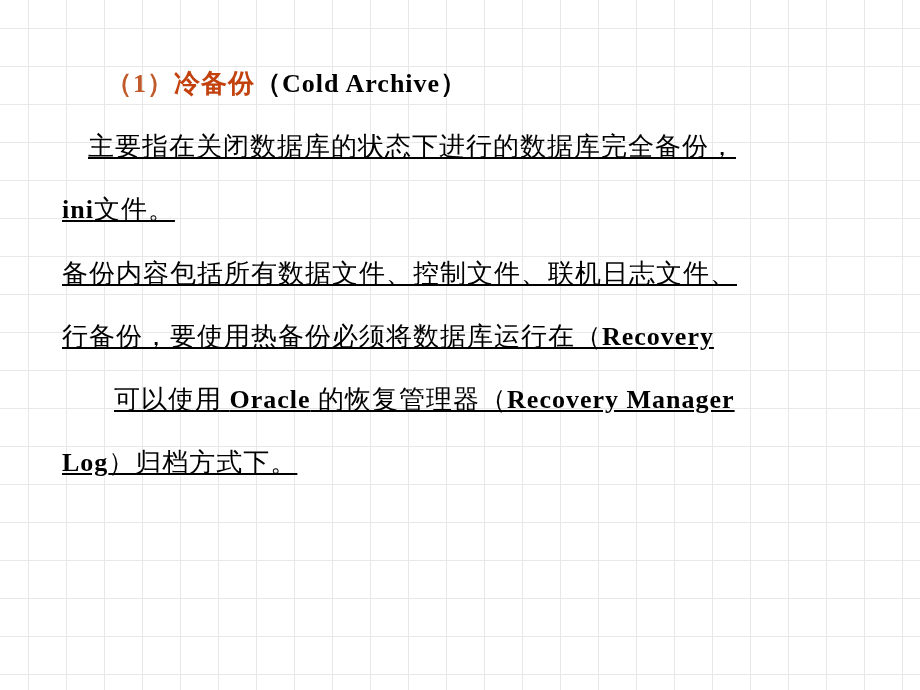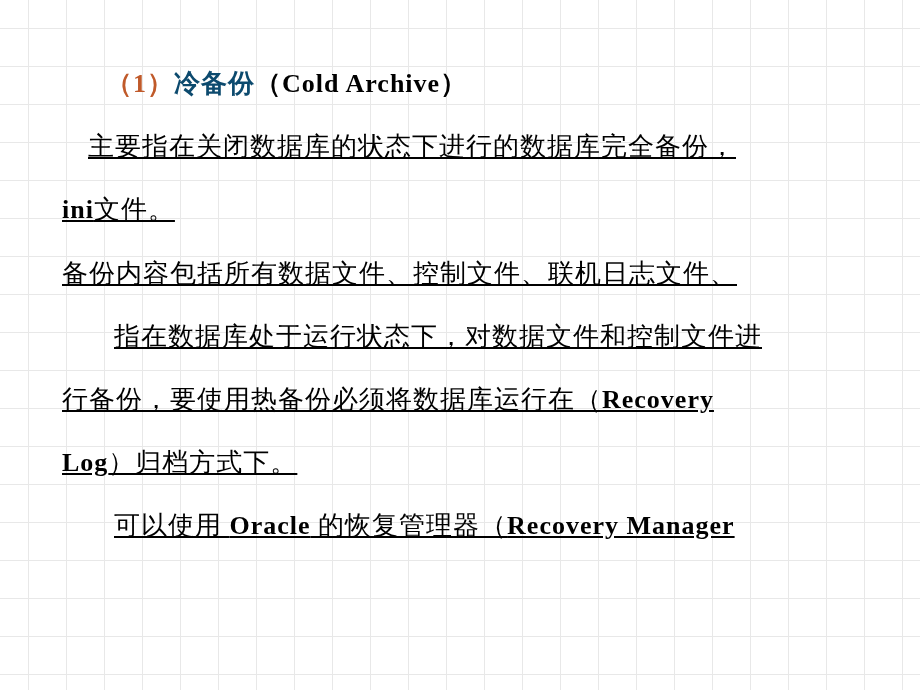--- a/index.html
+++ b/index.html
@@ -37,21 +37,21 @@
     .heading {
       font-weight: bold;
       color: #000000;
       margin-left: 44px;
     }
     .number-label {
       color: #c05a2a;
       font-weight: bold;
     }
     .term-cn {
-      color: #0c4a6e;
+      color: #c2410c;
       font-weight: bold;
     }
     .term-bracket {
       font-weight: bold;
       color: #000000;
     }
     .paragraph {
       color: #000000;
       text-align: justify;
       margin-top: 6px;
@@ -81,25 +81,24 @@
     <span class="number-label">（1）</span><span class="term-cn">冷备份</span><span class="term-bracket">（</span><span class="bold">Cold Archive</span><span class="term-bracket">）</span>
   </div>
 
   <div class="paragraph indent-half">主要指在关闭数据库的状态下进行的数据库完全备份，</div>
   <div class="paragraph">
     <span class="bold">ini</span><span>文件。</span>
   </div>
   <div class="paragraph">备份内容包括所有数据文件、控制文件、联机日志文件、</div>
 
 
-  <div class="paragraph indent">指在数据库处于运行状态下，对数据文件和控制文件进</div>
   <div class="paragraph">
     <span>行备份，要使用热备份必须将数据库运行在（</span><span class="bold">Recovery </span>
   </div>
+  <div class="paragraph indent">
+    <span>可以使用 </span><span class="bold">Oracle</span><span> 的恢复管理器（</span><span class="bold">Recovery Manager</span>
+  </div>
+
   <div class="paragraph">
     <span class="bold">Log</span><span>）归档方式下。</span>
-  </div>
-
-  <div class="paragraph indent">
-    <span>可以使用 </span><span class="bold">Oracle</span><span> 的恢复管理器（</span><span class="bold">Recovery Manager</span>
   </div>
 
 </div>
 
 </body></html>

